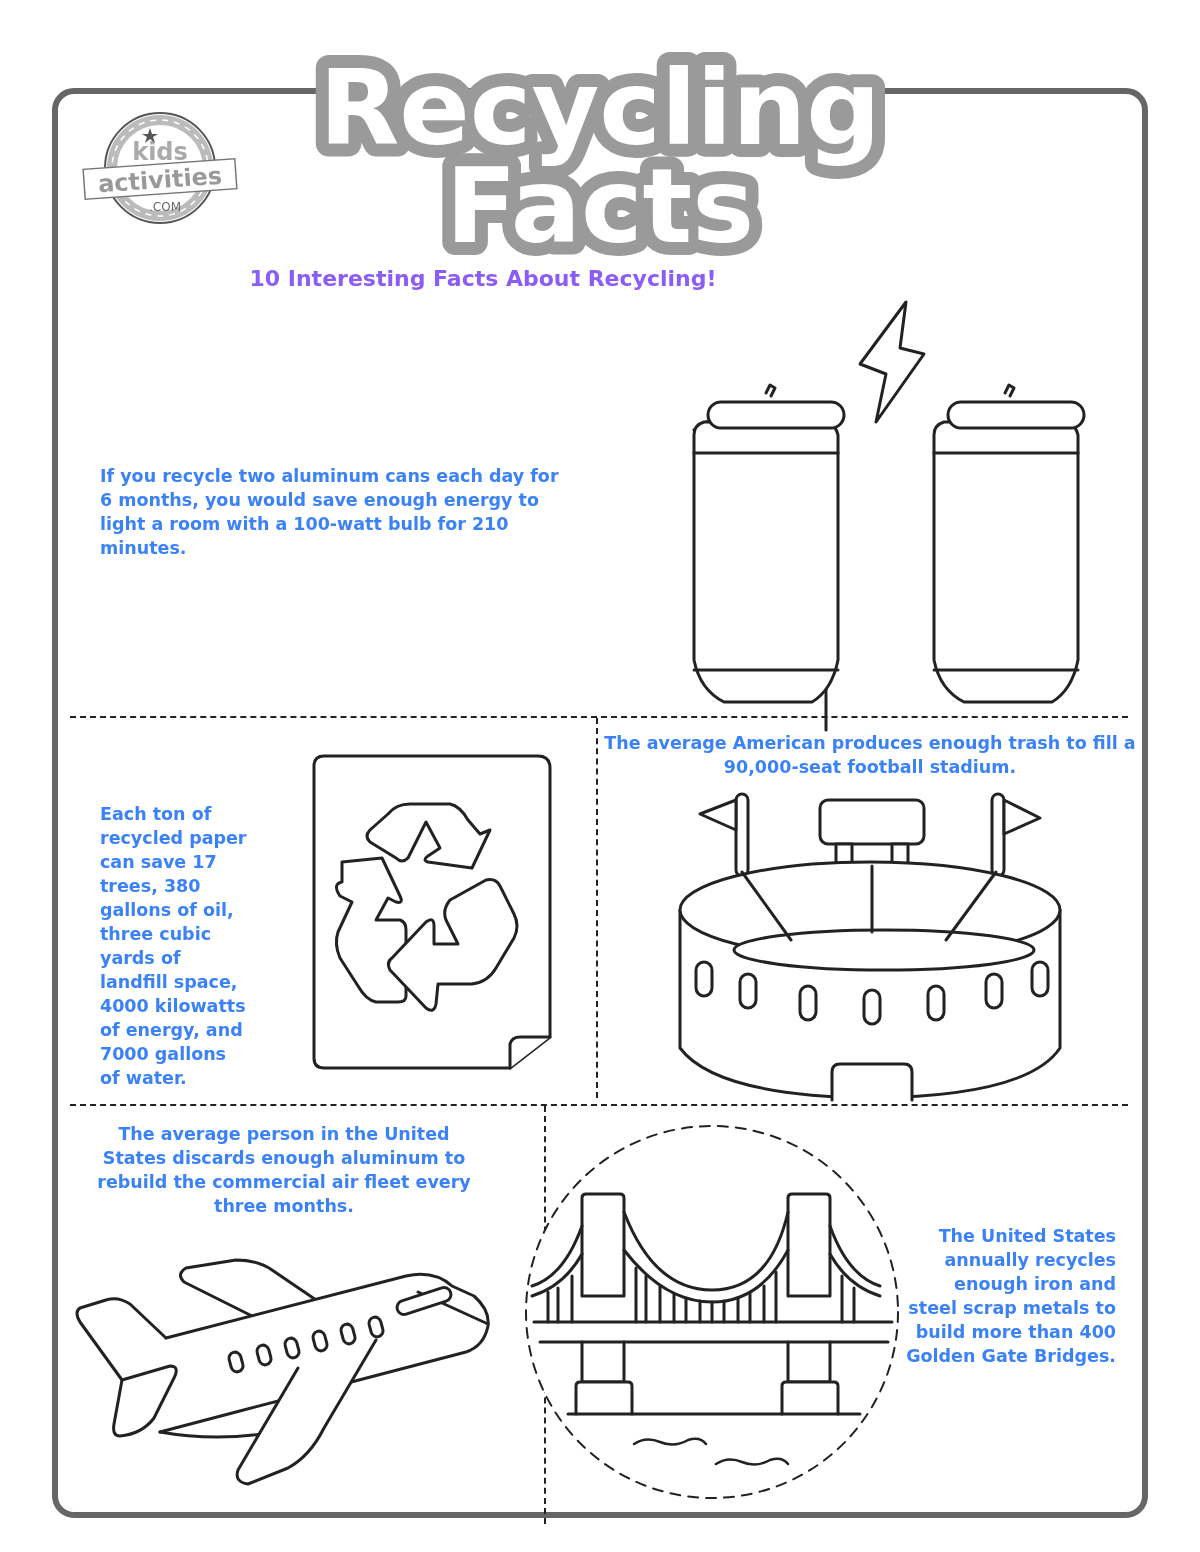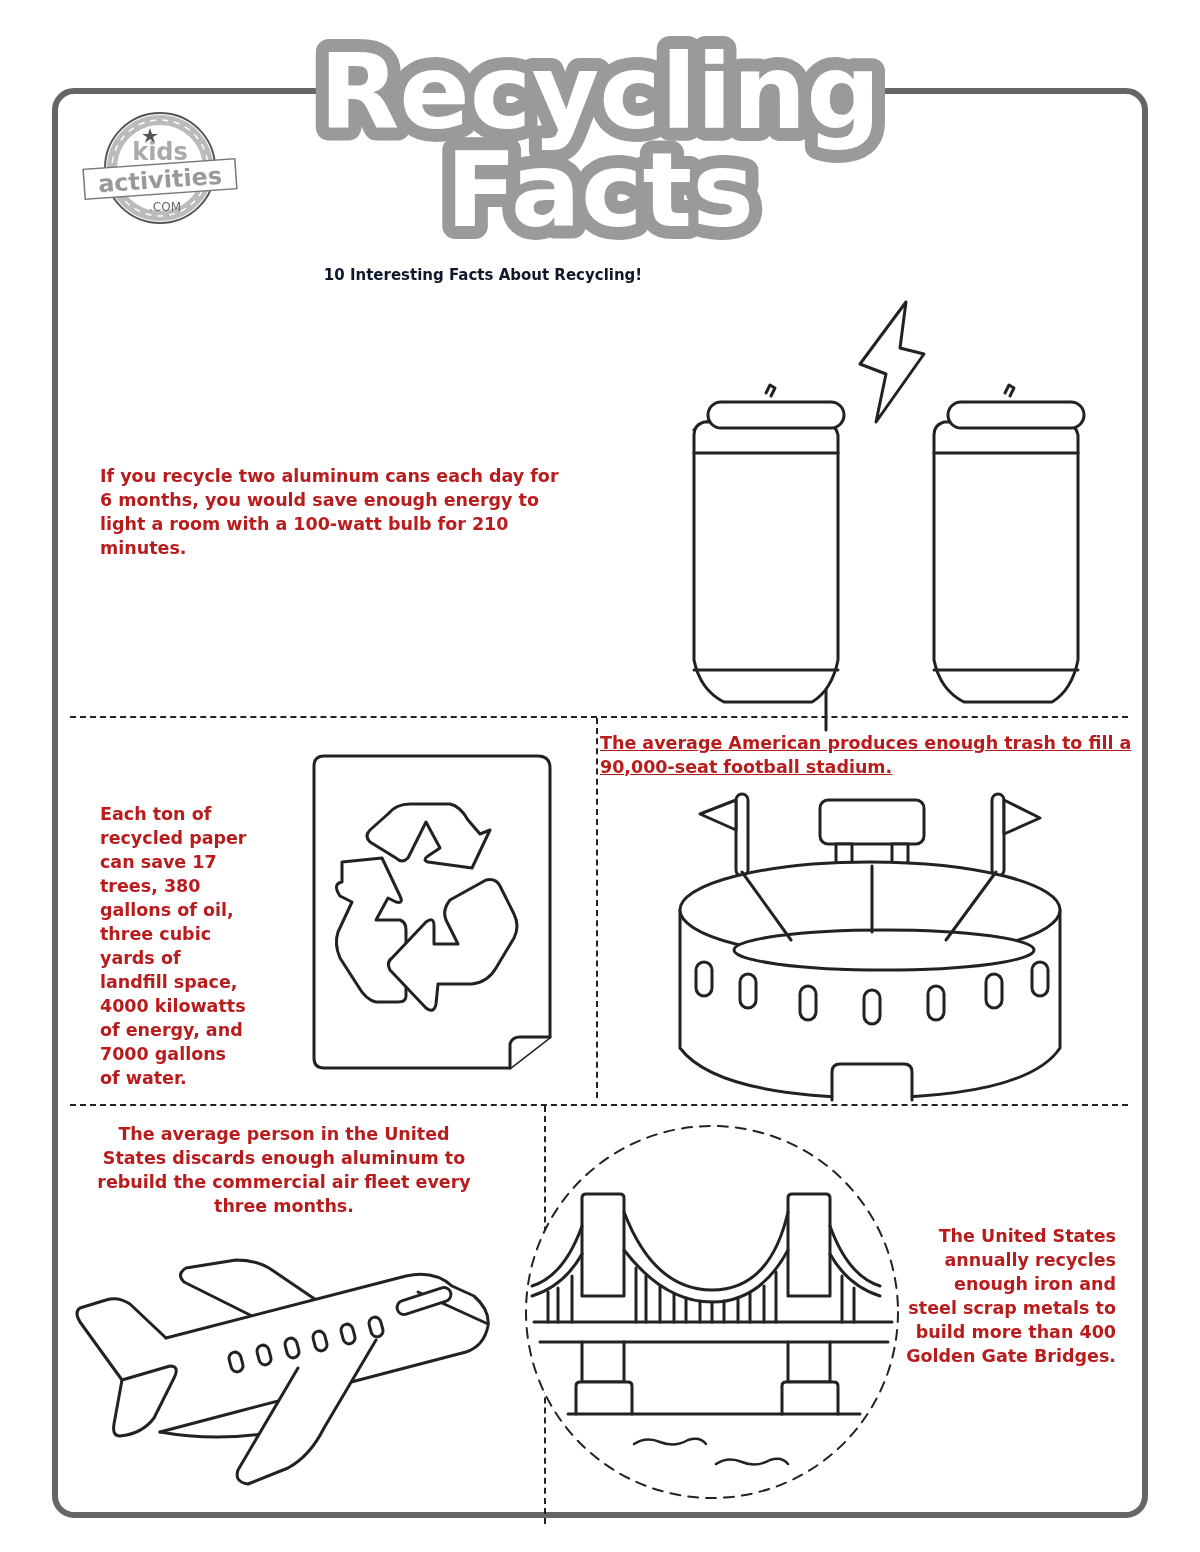--- a/index.html
+++ b/index.html
@@ -1,24 +1,24 @@
 <!DOCTYPE html>
 <html><head>
 <meta charset="utf-8">
 <style>
   html, body { margin: 0; padding: 0; background: #ffffff; }
   body { width: 1200px; height: 1552px; position: relative; overflow: hidden; font-family: "DejaVu Sans", sans-serif; color: #444; }
   .frame { position: absolute; left: 52px; top: 88px; width: 1084px; height: 1418px; border: 6px solid #666; border-radius: 22px; background: #fff; }
-  .title-wrap { position: absolute; left: 0; top: 0; width: 1200px; height: 260px; }
+  .title-wrap { position: absolute; left: 0; top: 16px; width: 1200px; height: 260px; }
   .title-svg { position: absolute; left: 300px; top: 0; width: 600px; height: 260px; }
-  .subtitle { position: absolute; left: 0; width: 966px; top: 266px; text-align: center; font-weight: bold; font-size: 15px; color: #0f172a; }
-  .fact { position: absolute; font-weight: bold; font-size: 17.5px; line-height: 24px; color: #b91c1c; }
+  .subtitle { position: absolute; left: 0; width: 966px; top: 266px; text-align: center; font-weight: bold; font-size: 22px; color: #8b5cf6; }
+  .fact { position: absolute; font-weight: bold; font-size: 17.5px; line-height: 24px; color: #3b82f6; }
   .fact1 { left: 100px; top: 464px; width: 460px; }
   .fact2 { left: 100px; top: 802px; width: 150px; }
-  .fact3 { left: 600px; top: 731px; width: 540px; text-align: left; text-decoration: underline; }
+  .fact3 { left: 600px; top: 731px; width: 540px; text-align: center; }
   .fact4 { left: 84px; top: 1122px; width: 400px; text-align: center; }
   .fact5 { left: 900px; top: 1224px; width: 216px; text-align: right; }
   .dash-h { position: absolute; height: 0; border-top: 2px dashed #222; }
   .dash-v { position: absolute; width: 0; border-left: 2px dashed #222; }
   svg.art { position: absolute; overflow: visible; }
   svg.art * { fill: #fff; stroke: #222; stroke-width: 3; stroke-linejoin: round; stroke-linecap: round; }
   .logo { position: absolute; left: 70px; top: 108px; width: 180px; height: 120px; }
 </style>
 </head>
 <body>

